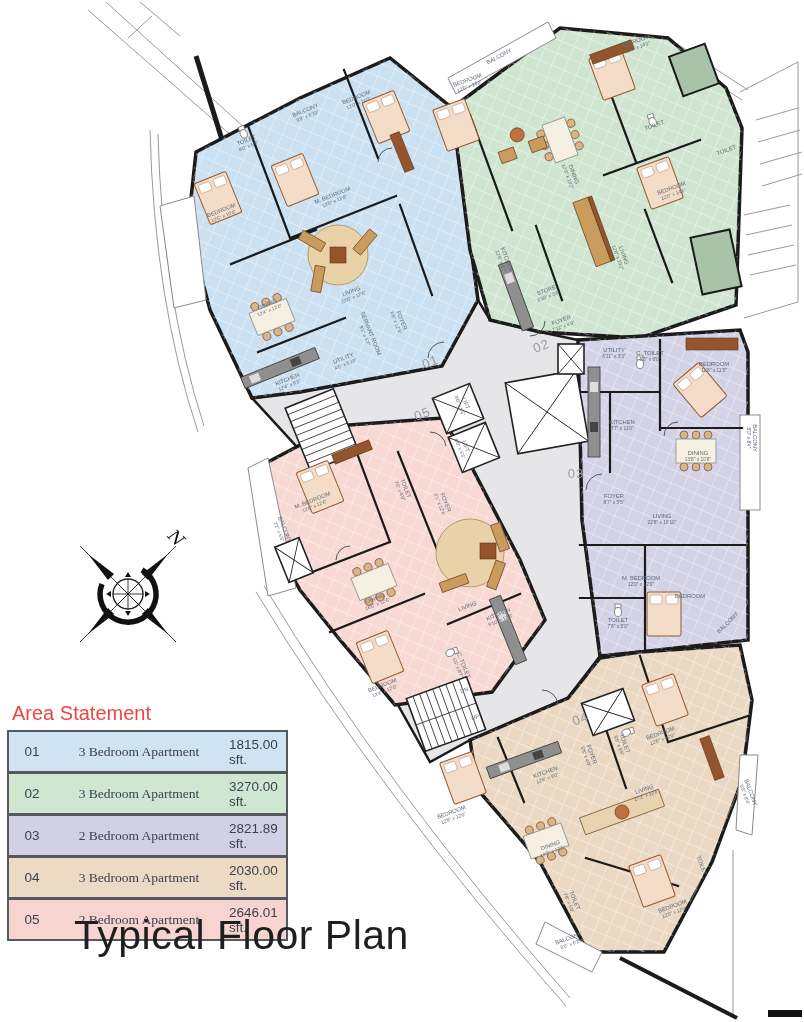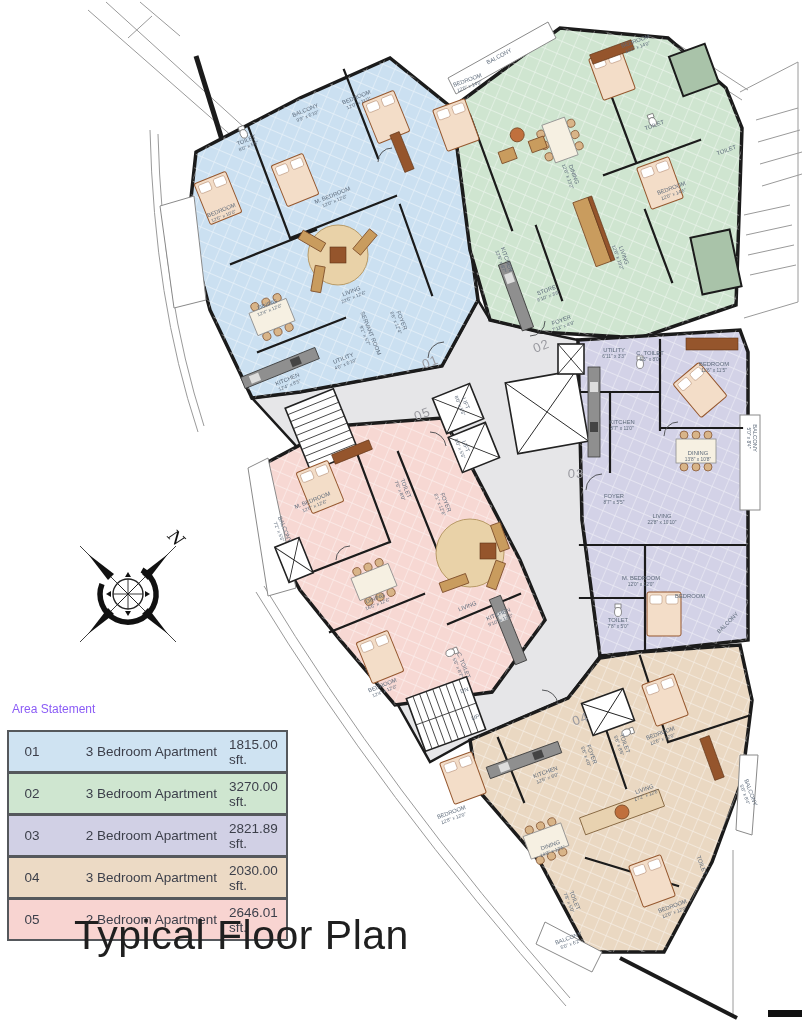--- a/index.html
+++ b/index.html
@@ -20,27 +20,27 @@
   .wood{fill:#95552c;stroke:#5e3317;stroke-width:0.6}
   .ctr{fill:#8f8f8f;stroke:#3a3a3a;stroke-width:0.8}
   .wc{fill:#fff;stroke:#666;stroke-width:0.7}
   .balc{fill:#fff;stroke:#8a8a8a;stroke-width:1}
   .dgreen{fill:#a9c3a9;stroke:#1b1b1b;stroke-width:2}
   .rn{font-size:5.8px;fill:#5d6a7a;text-anchor:middle;font-family:"Liberation Sans",sans-serif}
   .rd{font-size:4.8px;fill:#5d6a7a;text-anchor:middle;font-family:"Liberation Sans",sans-serif}
   .un{font-size:13px;fill:#9a9aa0;text-anchor:middle;letter-spacing:1px;font-family:"Liberation Sans",sans-serif}
   .nlbl{font-size:17px;font-style:italic;fill:#111;text-anchor:middle;font-family:"DejaVu Serif",serif}
   
-  .as-head{position:absolute;left:12px;top:702px;font-size:12px;color:#8b5cf6;}
+  .as-head{position:absolute;left:12px;top:702px;font-size:20px;color:#ef4444;}
   .astable{position:absolute;left:7px;top:730px;width:281px;border-collapse:collapse;border:2px solid #55585c;}
   .astable td{font-size:13.5px;color:#3c3f4a;padding:4.5px 6px;}
   .astable tr{border-top:3px solid #55585c;}
   .astable tr:first-child{border-top:none;}
   .c-no{width:34px;text-align:center;}
-  .c-type{width:156px;text-align:right;}
+  .c-type{width:156px;text-align:center;font-family:Liberation Serif, serif;}
   .c-area{text-align:left;padding-right:7px !important;}
   .title{position:absolute;left:74px;top:912px;font-size:41px;color:#1f1f1f;letter-spacing:0.5px;}
 </style>
 </head>
 <body>
 
 <svg width="804" height="1022" viewBox="0 0 804 1022">
   <defs>
     <pattern id="lat" width="13" height="13" patternUnits="userSpaceOnUse" patternTransform="rotate(23)">
       <path d="M0,0 L0,13 M0,0 L13,0" stroke="#ffffff" stroke-width="1.3" opacity="0.55"></path>

